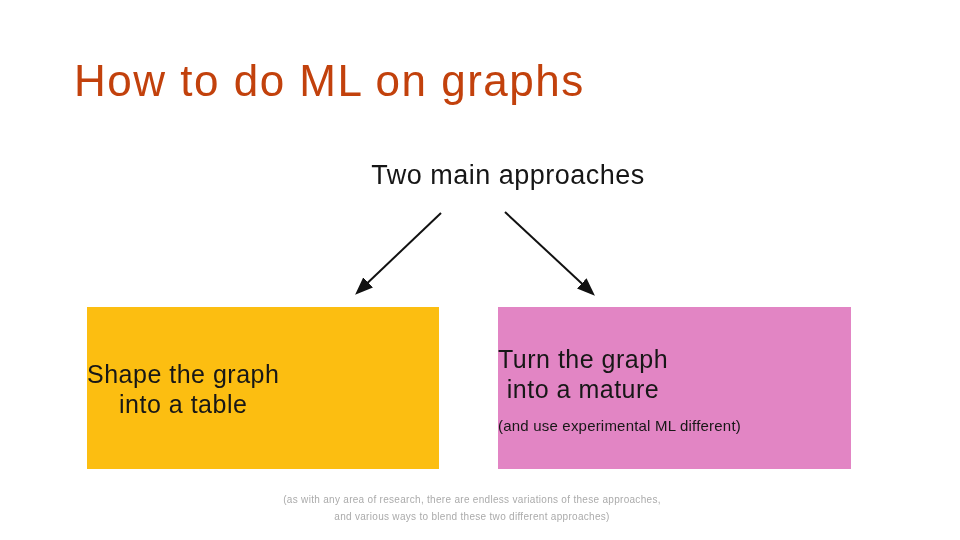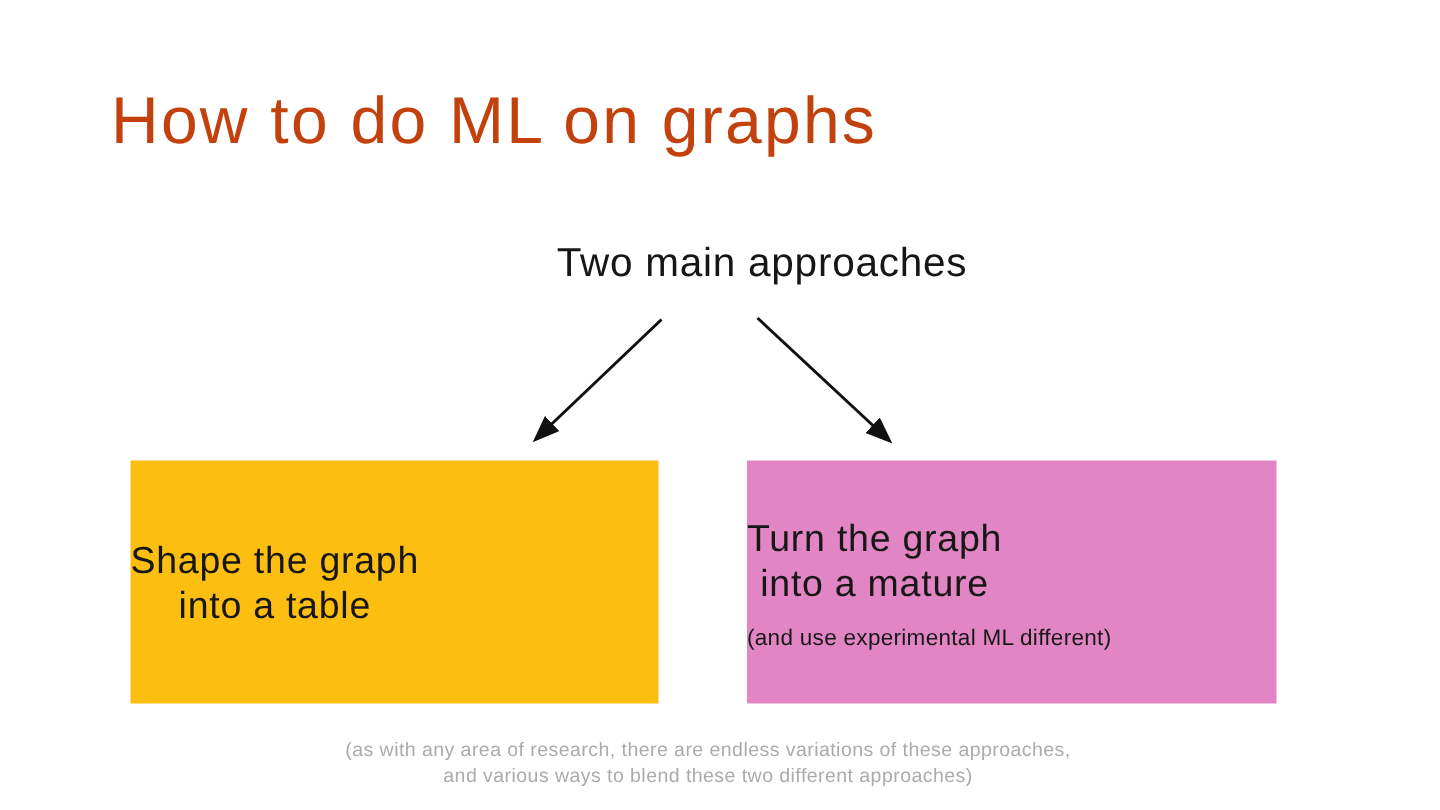--- a/index.html
+++ b/index.html
@@ -68,21 +68,21 @@
     font-size: 15px;
     letter-spacing: 0.2px;
     color: #171717;
     white-space: nowrap;
   }
   .footnote {
     position: absolute;
     left: 0; top: 492px;
     width: 944px;
     text-align: center;
-    font-size: 13px;
+    font-size: 10px;
     line-height: 16.5px;
     letter-spacing: 0.3px;
     color: #ababab;
     white-space: pre-line;
   }
 </style>
 </head>
 <body style="background: rgb(255, 255, 255);">
 
 <div class="slide">

